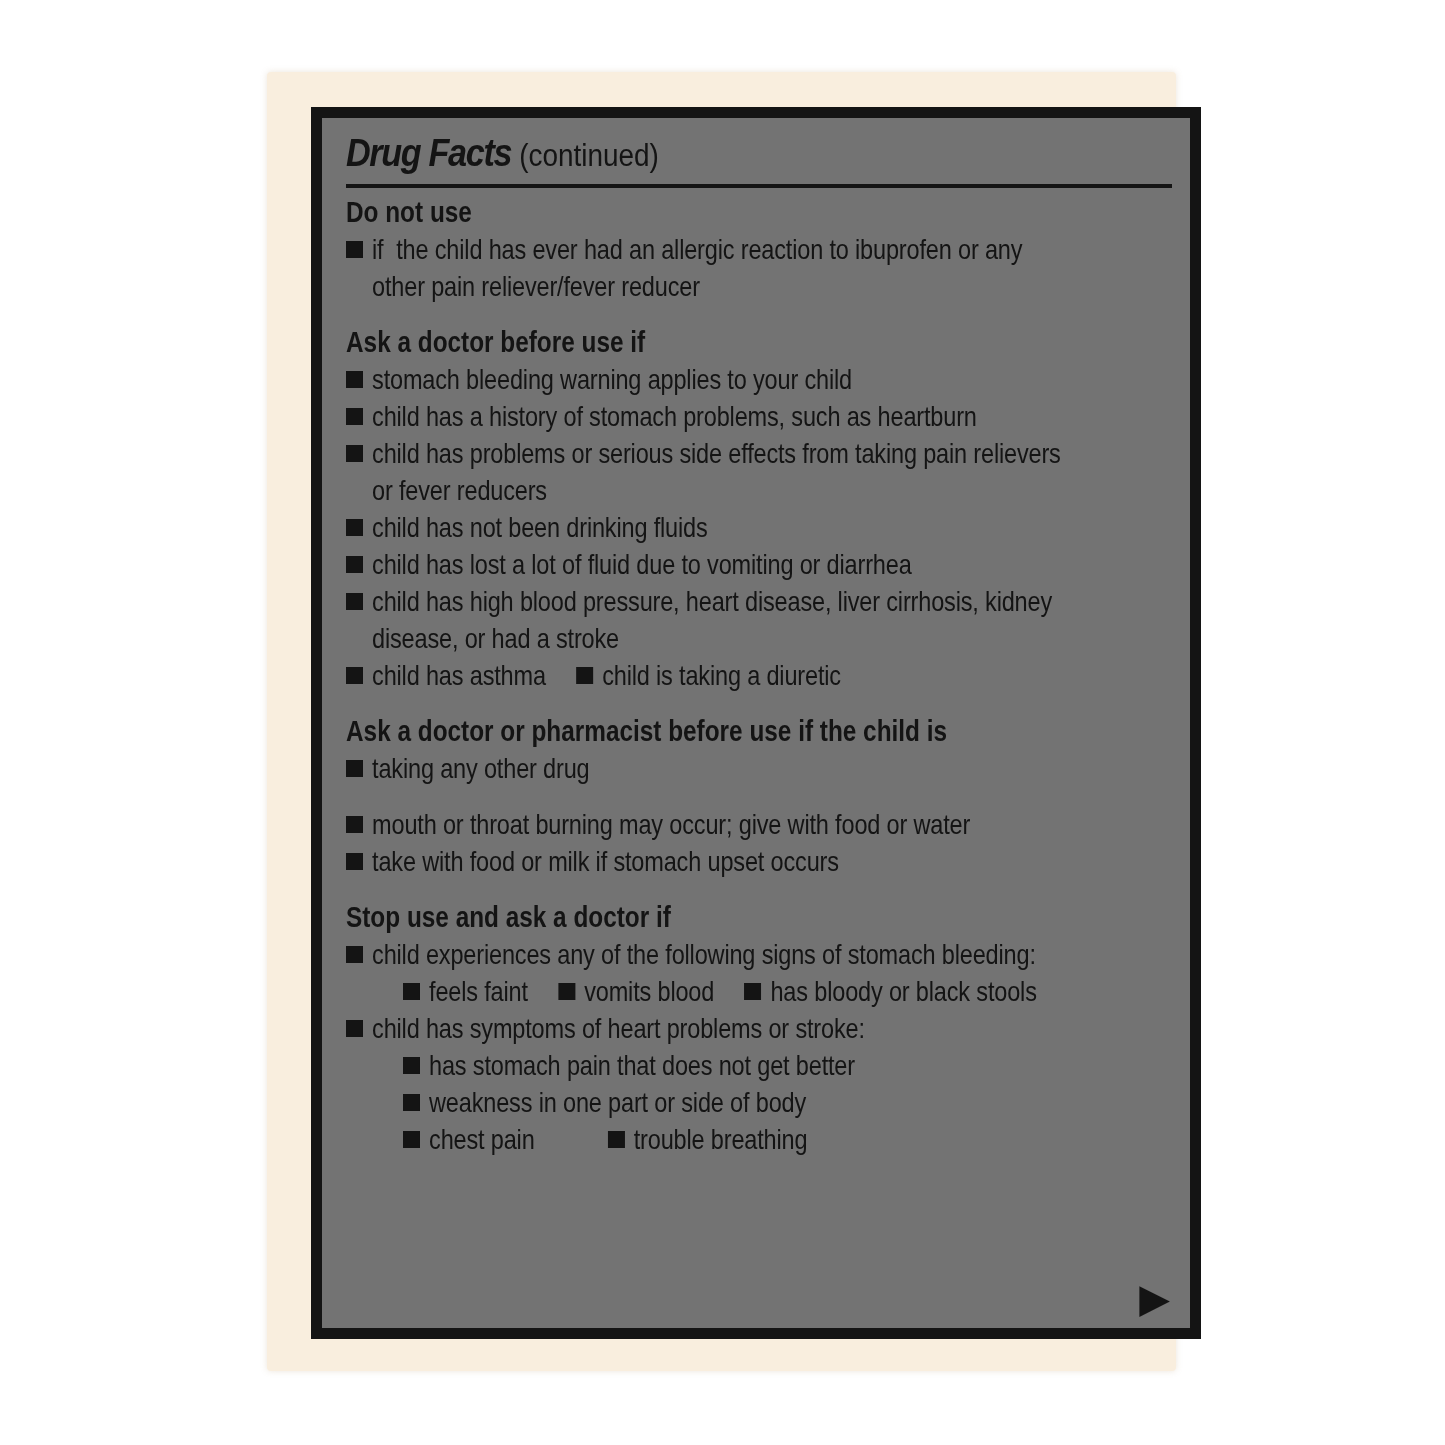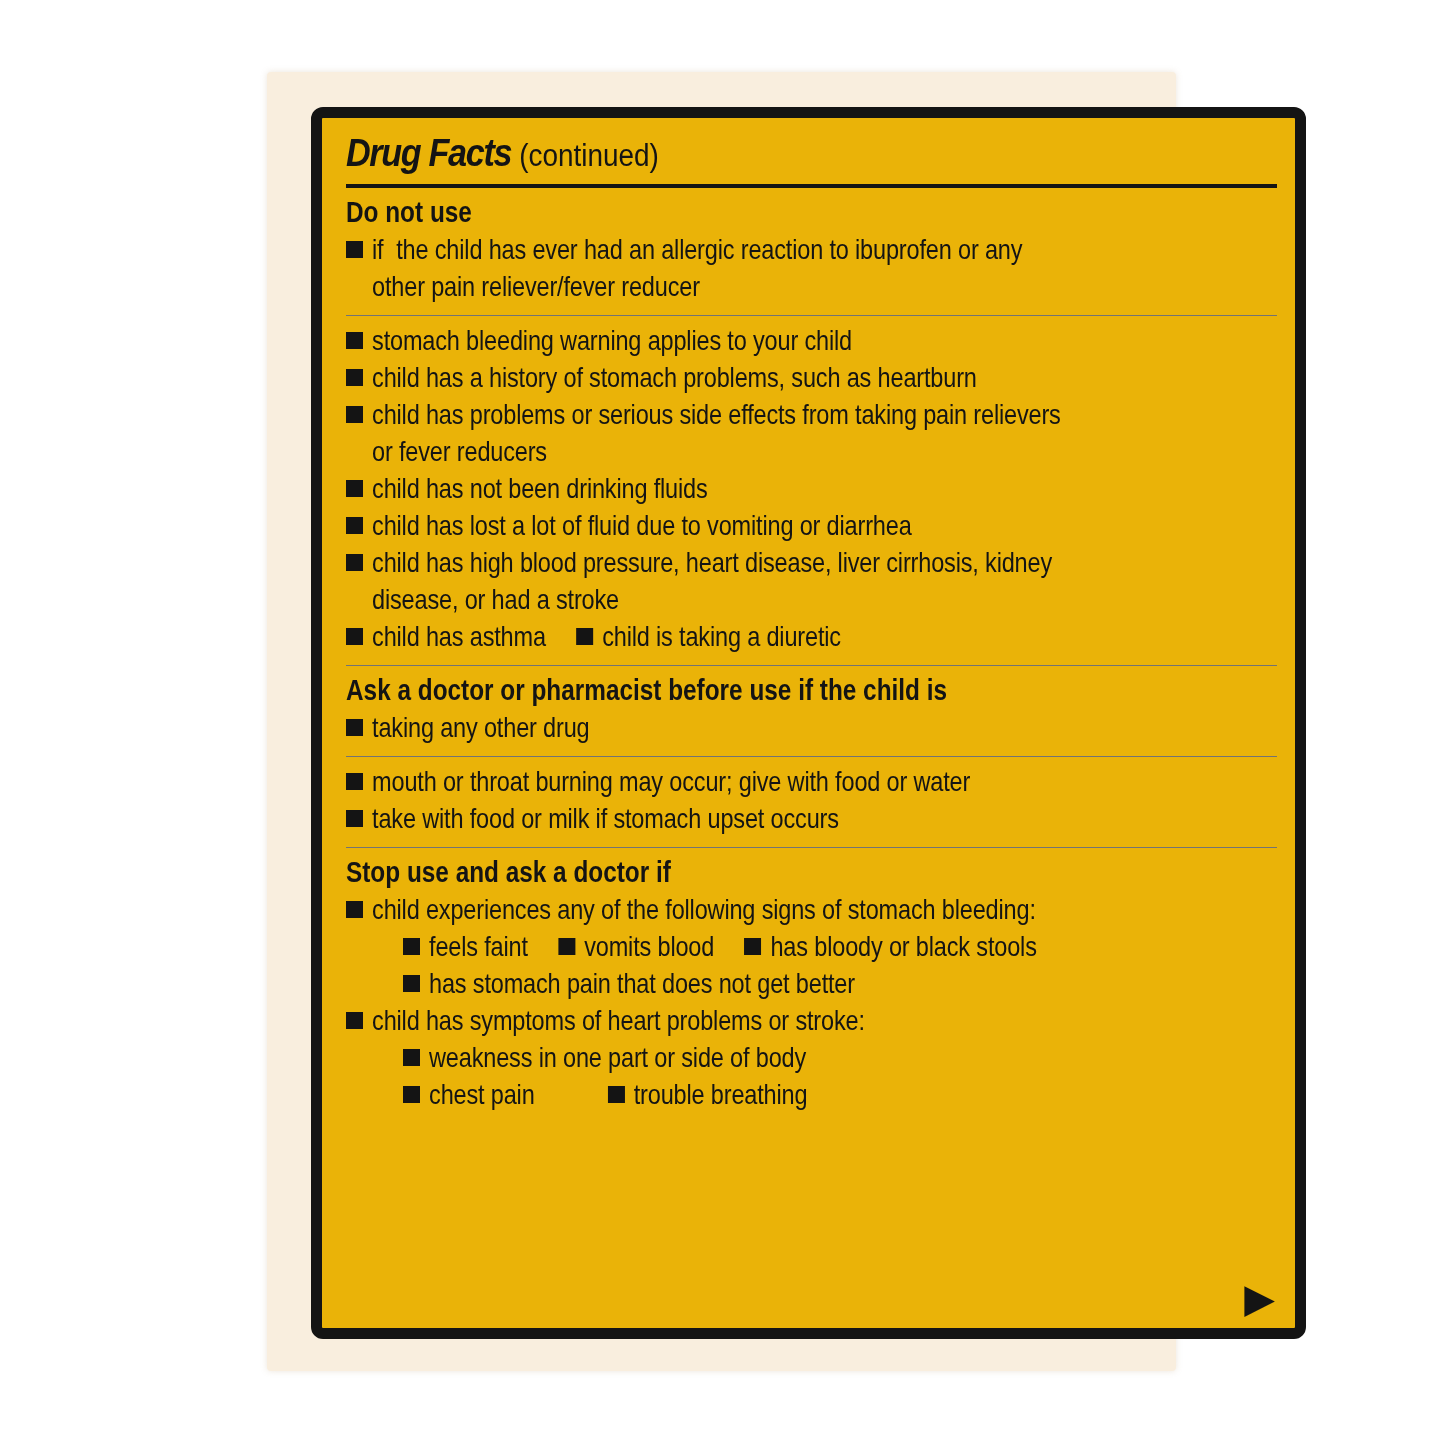--- a/index.html
+++ b/index.html
@@ -10,35 +10,35 @@
     color:#141414;
   }
   .package {
     position:absolute; left:267px; top:72px;
     width:909px; height:1299px;
     background:#f9eede; border-radius:4px;
     box-shadow:0 0 6px rgba(180,150,110,0.25);
   }
   .label-box {
     position:absolute; left:44px; top:35px;
-    width:995px; height:1232px; box-sizing:border-box;
-    background:#eab308; border:11px solid #141414; border-radius:12px;
+    width:890px; height:1232px; box-sizing:border-box;
+    background:#737373; border:11px solid #141414; border-radius:0;
     overflow:hidden;
   }
   .pad { padding:8px 18px 0 24px; }
 
   .titlebar {
     border-bottom:4px solid #141414;
     padding:6px 0 9px;
   }
   .titlescale { display:flex; align-items:baseline; transform:scaleX(.9); transform-origin:0 50%; }
   .df { font-style:italic; font-weight:bold; font-size:38px; letter-spacing:-1.5px; }
   .cont { font-size:31px; margin-left:9px; }
 
-  .sec { border-bottom:1px solid #737373; padding:6px 0 10px; }
+  .sec { border-bottom:3px solid #737373; padding:6px 0 10px; }
   .sec.last { border-bottom:none; }
 
   .row { line-height:37px; font-size:28px; }
   .rs { display:flex; transform:scaleX(.84); transform-origin:0 0; }
   .hrow .htxt { font-weight:bold; font-size:29px; line-height:37px; white-space:pre; }
   .sq {
     flex:none; width:17px; height:17px; background:#141414;
     margin:10px 14px 0 0; transform:scaleX(1.19); transform-origin:0 0;
   }
   .txt { white-space:pre; letter-spacing:-0.2px; }
@@ -74,20 +74,25 @@
         <div class="row">
           <div class="rs">
             <span class="sq"></span>
             <span class="txt">if  the child has ever had an allergic reaction to ibuprofen or any
 other pain reliever/fever reducer</span>
           </div>
         </div>
       </div>
 
       <div class="sec">
+        <div class="row hrow">
+          <div class="rs">
+              <span class="htxt">Ask a doctor before use if</span>
+            </div>
+        </div>
         <div class="row">
           <div class="rs">
             <span class="sq"></span>
             <span class="txt">stomach bleeding warning applies to your child</span>
           </div>
         </div>
         <div class="row">
           <div class="rs">
             <span class="sq"></span>
             <span class="txt">child has a history of stomach problems, such as heartburn</span>
@@ -173,30 +178,30 @@
         <div class="row sub">
           <div class="rs">
             <span class="sq"></span>
             <span class="txt">feels faint</span>
             <span class="sq g"></span>
             <span class="txt">vomits blood</span>
             <span class="sq g"></span>
             <span class="txt">has bloody or black stools</span>
           </div>
         </div>
+        <div class="row">
+          <div class="rs">
+            <span class="sq"></span>
+            <span class="txt">child has symptoms of heart problems or stroke:</span>
+          </div>
+        </div>
         <div class="row sub">
           <div class="rs">
             <span class="sq"></span>
             <span class="txt">has stomach pain that does not get better</span>
-          </div>
-        </div>
-        <div class="row">
-          <div class="rs">
-            <span class="sq"></span>
-            <span class="txt">child has symptoms of heart problems or stroke:</span>
           </div>
         </div>
         <div class="row sub">
           <div class="rs">
             <span class="sq"></span>
             <span class="txt">weakness in one part or side of body</span>
           </div>
         </div>
         <div class="row sub">
           <div class="rs">

